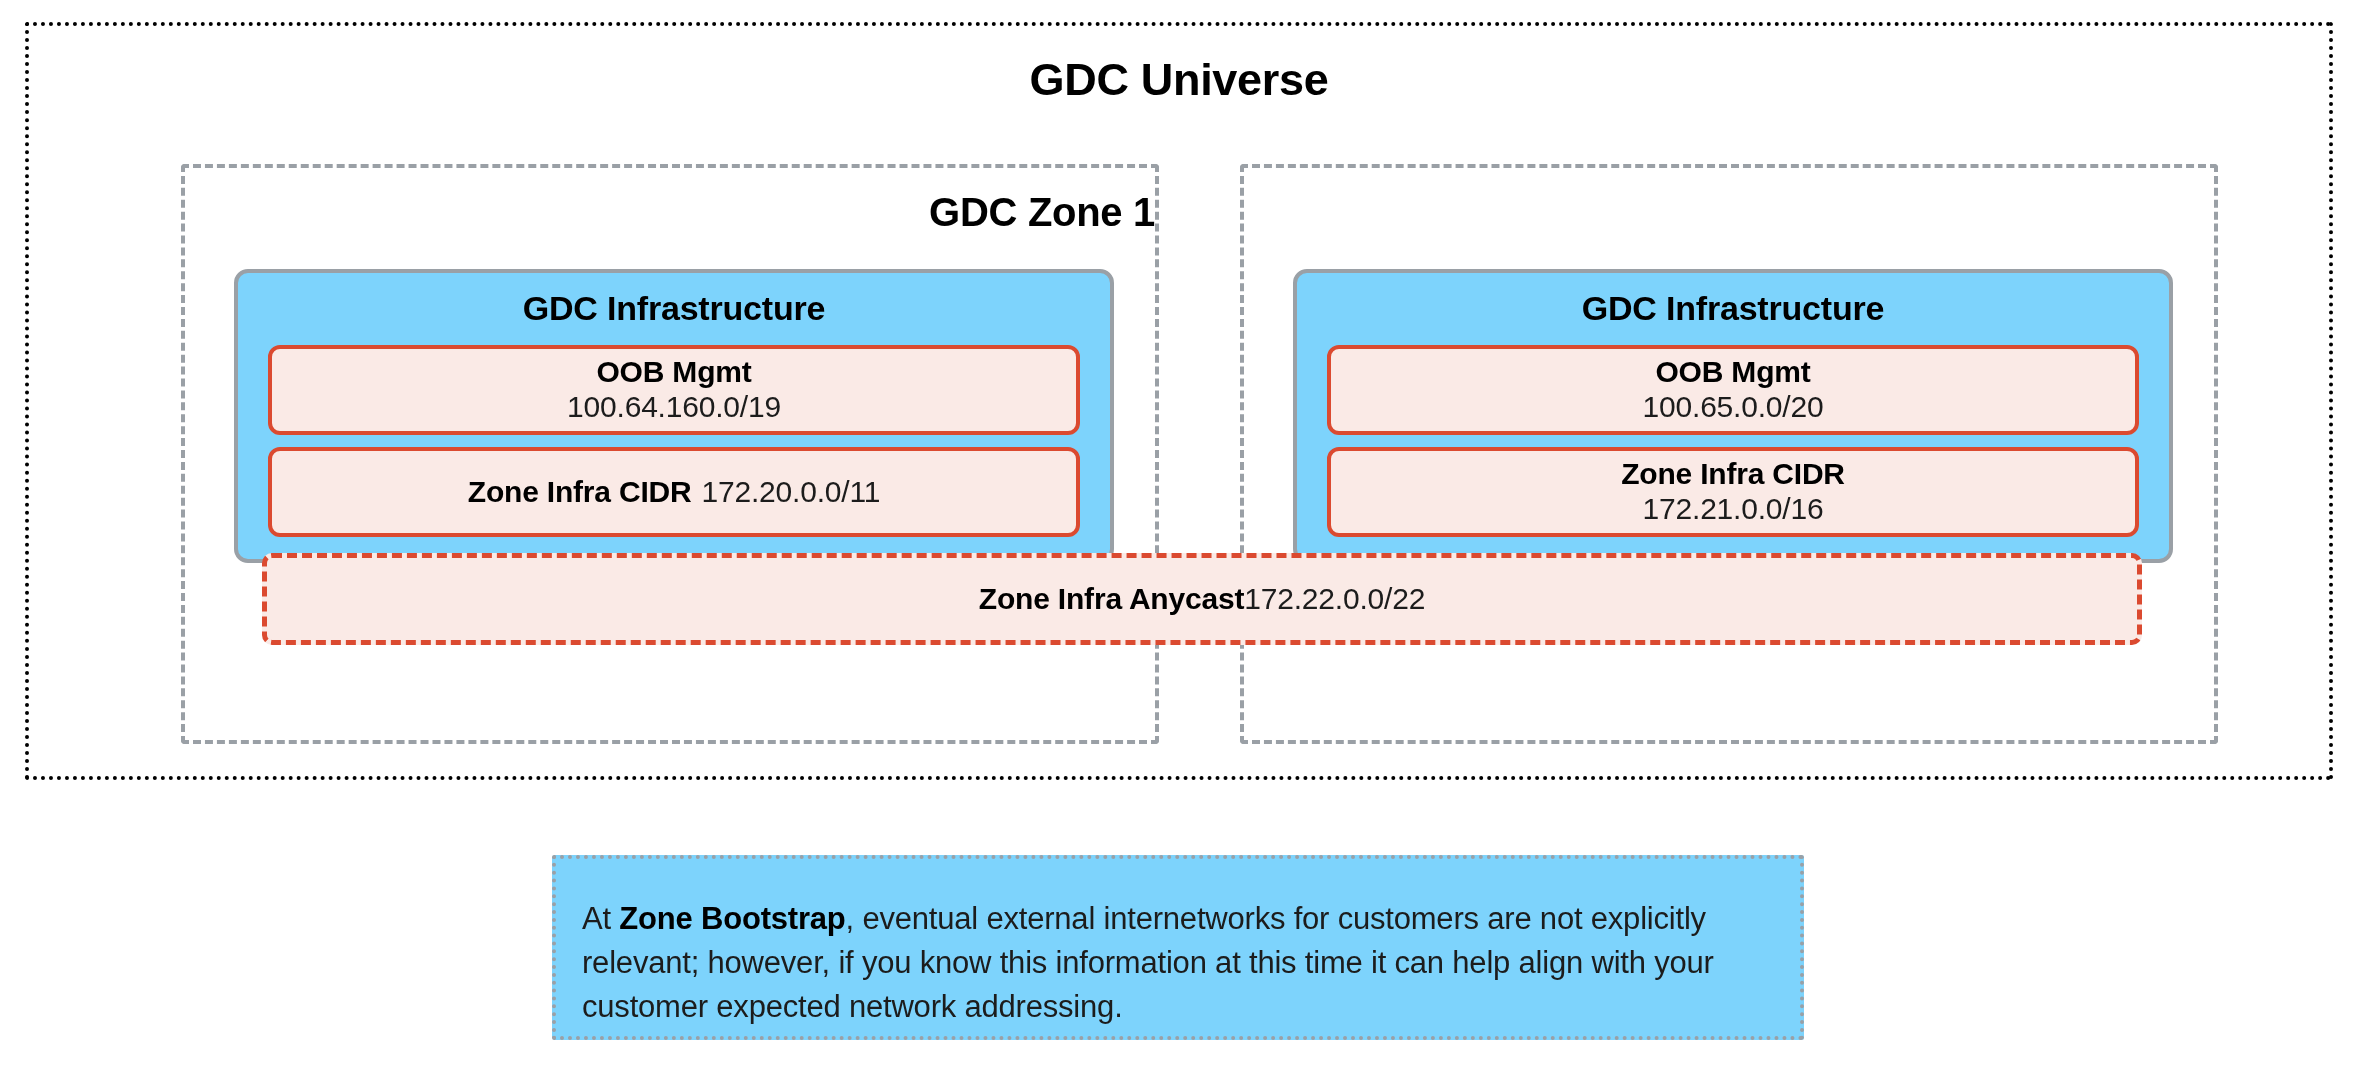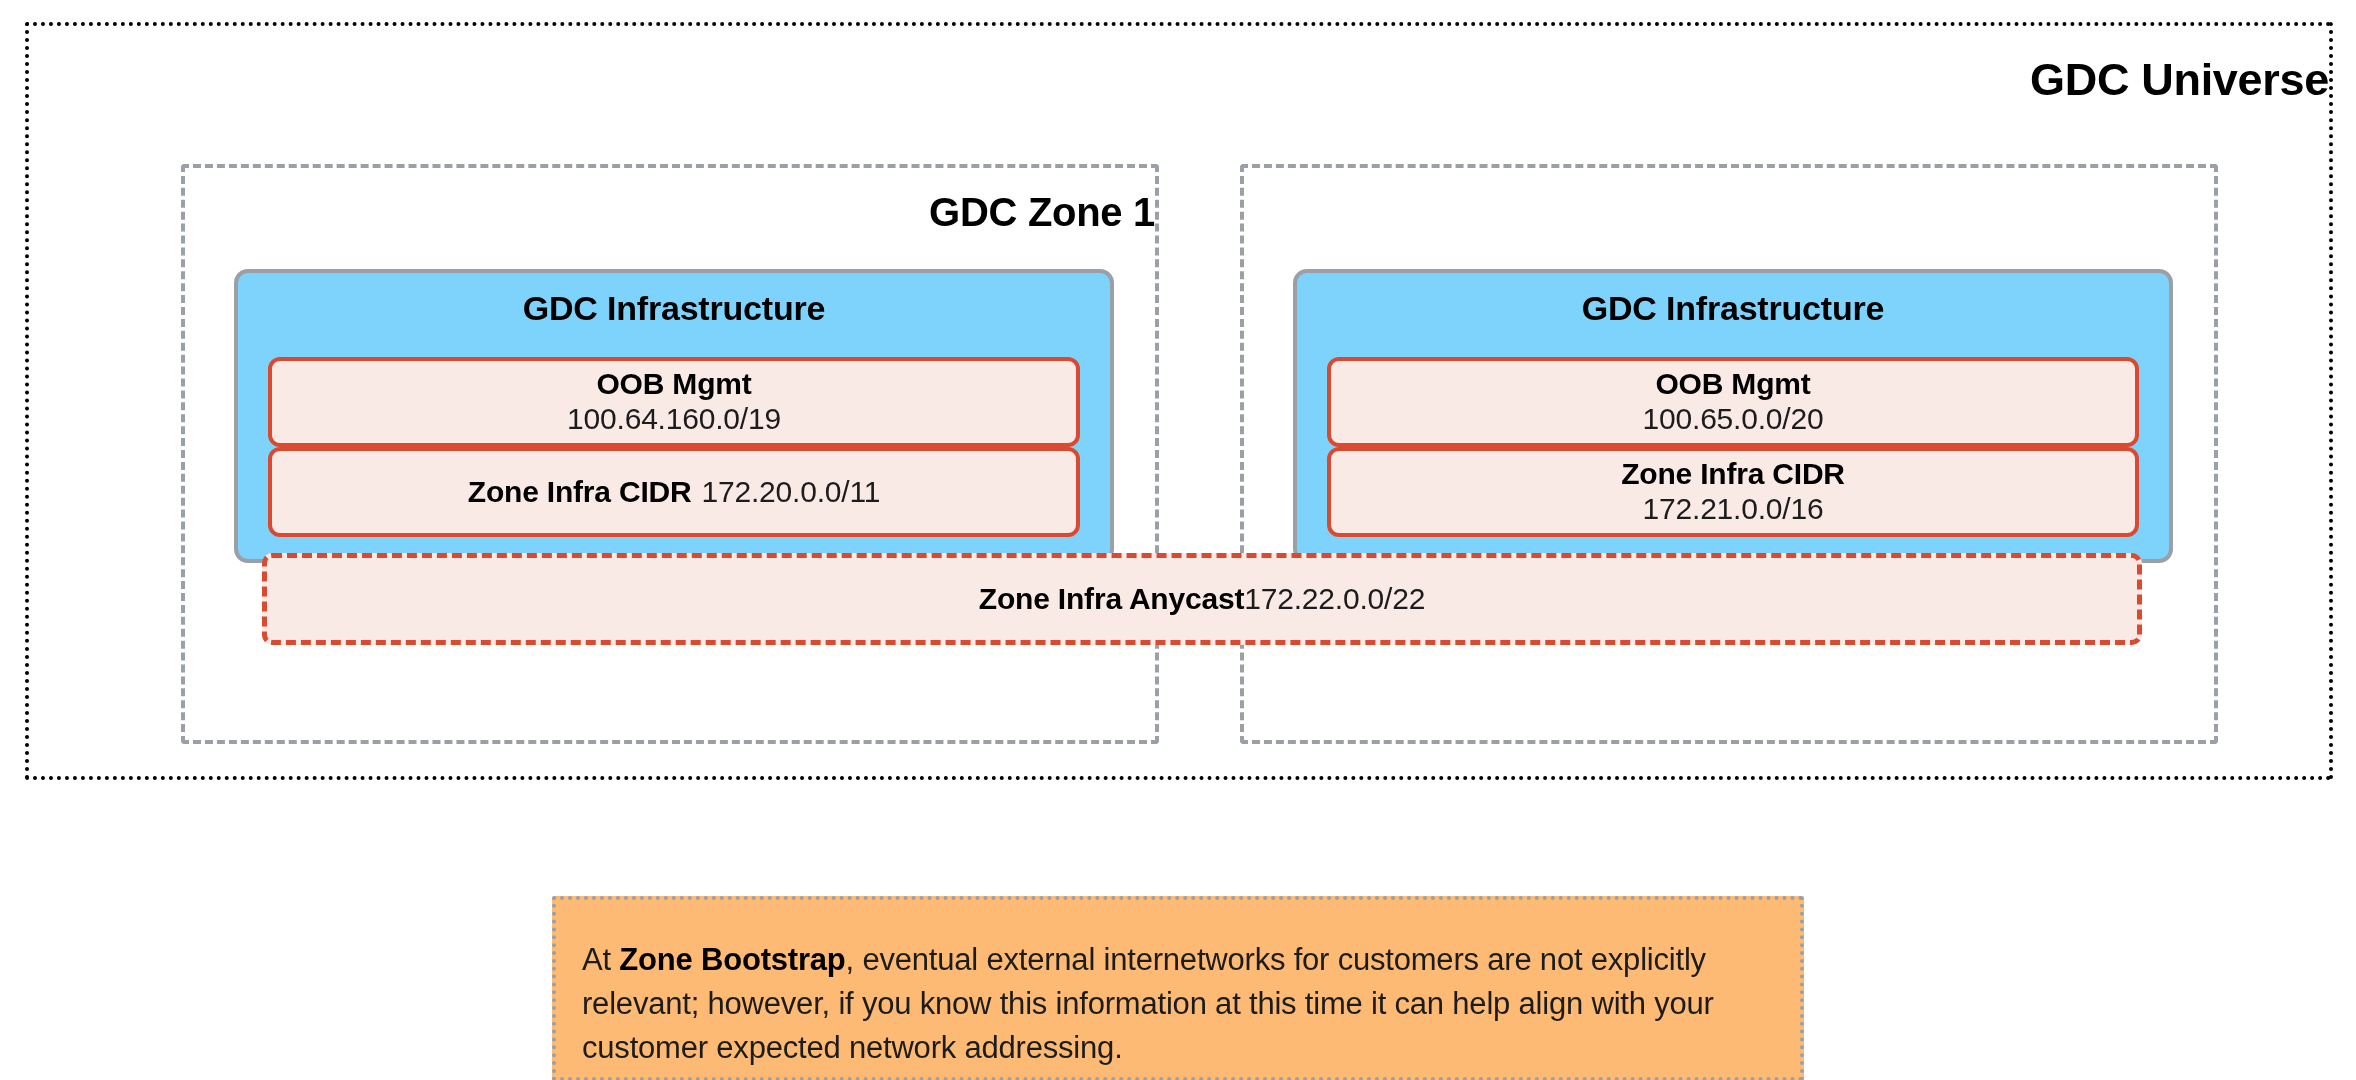--- a/index.html
+++ b/index.html
@@ -33,21 +33,21 @@
     border-radius: 2px;
     box-sizing: border-box;
     background: #ffffff;
   }
 
   .universe-title {
     position: absolute;
     left: 0;
     top: 28px;
     width: 100%;
-    text-align: right;
+    text-align: center;
     font-size: 45px;
     font-weight: 700;
     letter-spacing: -0.3px;
     color: #000000;
   }
 
   
   .zone {
     position: absolute;
     top: 138px;
@@ -105,21 +105,21 @@
     border: 4px solid #db4a30;
     border-radius: 12px;
     background: #faeae6;
     box-sizing: border-box;
     display: flex;
     flex-direction: column;
     align-items: center;
     justify-content: center;
     text-align: center;
   }
-  .cidr-box.row-1 { top: 72px;  height: 90px; margin-top: 12px; }
+  .cidr-box.row-1 { top: 72px;  height: 90px; }
   .cidr-box.row-2 { top: 174px; height: 90px; }
 
   .cidr-label {
     font-size: 30px;
     font-weight: 700;
     color: #000000;
     letter-spacing: -0.2px;
     line-height: 1.16;
   }
   .cidr-value {
@@ -151,28 +151,28 @@
     align-items: center;
     justify-content: center;
     text-align: center;
     z-index: 5;
   }
 
   
   .note {
     position: absolute;
     left: 552px;
-    top: 896px;
+    top: 855px;
     width: 1252px;
     height: 185px;
     border: 4px dotted #9aa0a6;
     border-radius: 2px;
     box-sizing: border-box;
     padding: 38px 26px 0 26px;
-    background: #fdba74;
+    background: #7dd3fc;
   }
   .note-text {
     font-size: 31px;
     line-height: 1.42;
     color: #1c1c1c;
     letter-spacing: -0.2px;
   }
   .note-text b { font-weight: 700; color: #000000; }
 </style>
 </head>

